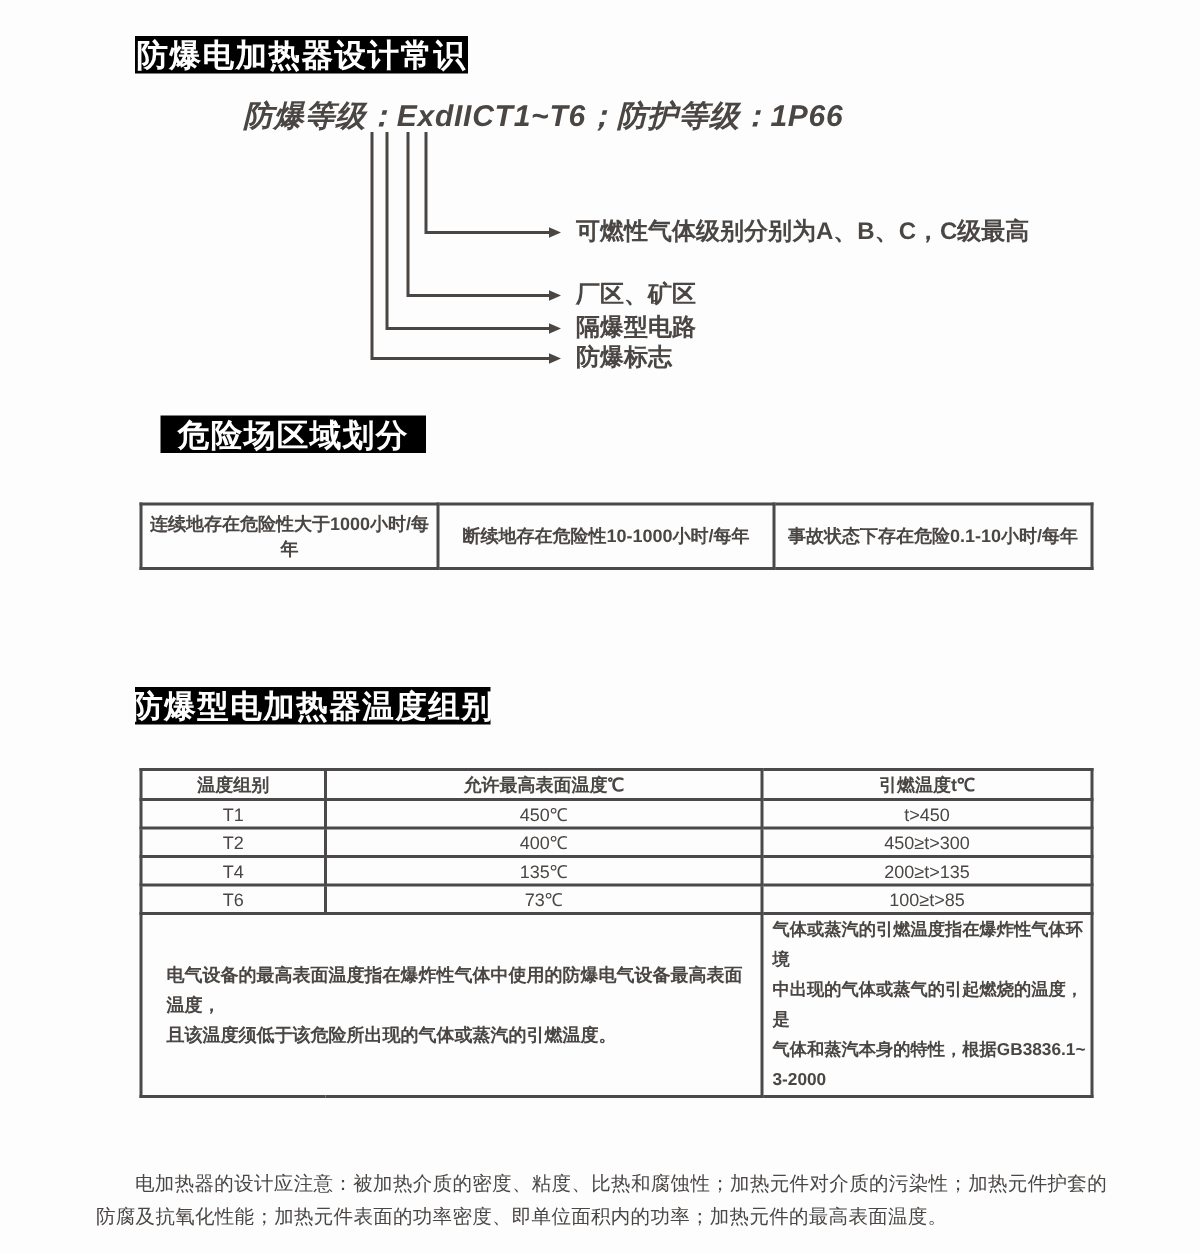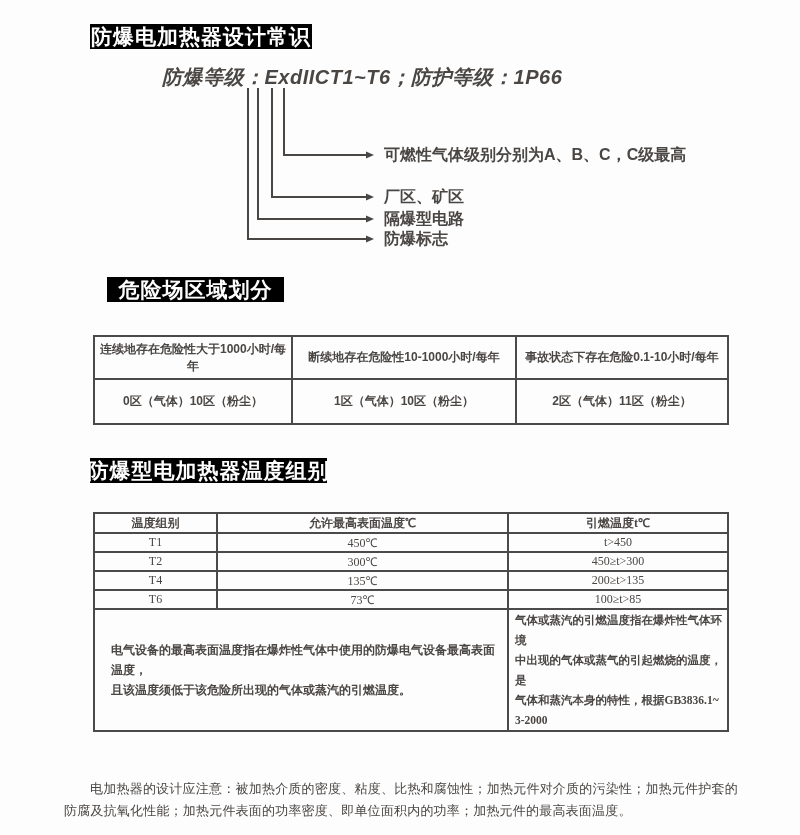--- a/index.html
+++ b/index.html
@@ -67,21 +67,21 @@
     font-size: 12px;
     font-weight: bold;
     color: #4a4643;
     padding: 0;
   }
 
   #zone-table { left: 93px; top: 335px; width: 634px; }
   #zone-table .hdr-row td { height: 41px; }
   #zone-table .val-row td { height: 43px; }
 
-  #temp-table { left: 93px; top: 512px; width: 634px; font-family: Liberation Serif, serif; }
+  #temp-table { left: 93px; top: 512px; width: 634px; }
   #temp-table th { height: 15px; }
   #temp-table td.data-cell { height: 15px; font-weight: normal; margin-top: 12px; }
   #temp-table td.note-cell {
     height: 90px;
     text-align: left;
     vertical-align: middle;
     white-space: pre-line;
     line-height: 20px;
   }
   #temp-table td.note-left  { padding: 0 12px 0 16px; font-size: 12px; }
@@ -133,25 +133,20 @@
     <col style="width:198px">
       <col style="width:224px">
       <col style="width:212px">
   </colgroup>
   <tbody>
     <tr class="hdr-row">
       <td>连续地存在危险性大于1000小时/每年</td>
       <td>断续地存在危险性10-1000小时/每年</td>
       <td>事故状态下存在危险0.1-10小时/每年</td>
     </tr>
-    <tr class="val-row">
-      <td>0区（气体）10区（粉尘）</td>
-      <td>1区（气体）10区（粉尘）</td>
-      <td>2区（气体）11区（粉尘）</td>
-    </tr>
   </tbody>
 </table>
 
 <div class="title-bar" id="bar-temp">防爆型电加热器温度组别</div>
 
 <table class="doc-table" id="temp-table">
   <colgroup>
     <col style="width:123px">
       <col style="width:291px">
       <col style="width:220px">
@@ -162,21 +157,21 @@
       <th>允许最高表面温度℃</th>
       <th>引燃温度t℃</th>
     </tr>
     <tr>
       <td class="data-cell">T1</td>
       <td class="data-cell">450℃</td>
       <td class="data-cell">t&gt;450</td>
     </tr>
     <tr>
       <td class="data-cell">T2</td>
-      <td class="data-cell">300℃</td>
+      <td class="data-cell">400℃</td>
       <td class="data-cell">450≥t&gt;300</td>
     </tr>
     <tr>
       <td class="data-cell">T4</td>
       <td class="data-cell">135℃</td>
       <td class="data-cell">200≥t&gt;135</td>
     </tr>
     <tr>
       <td class="data-cell">T6</td>
       <td class="data-cell">73℃</td>

